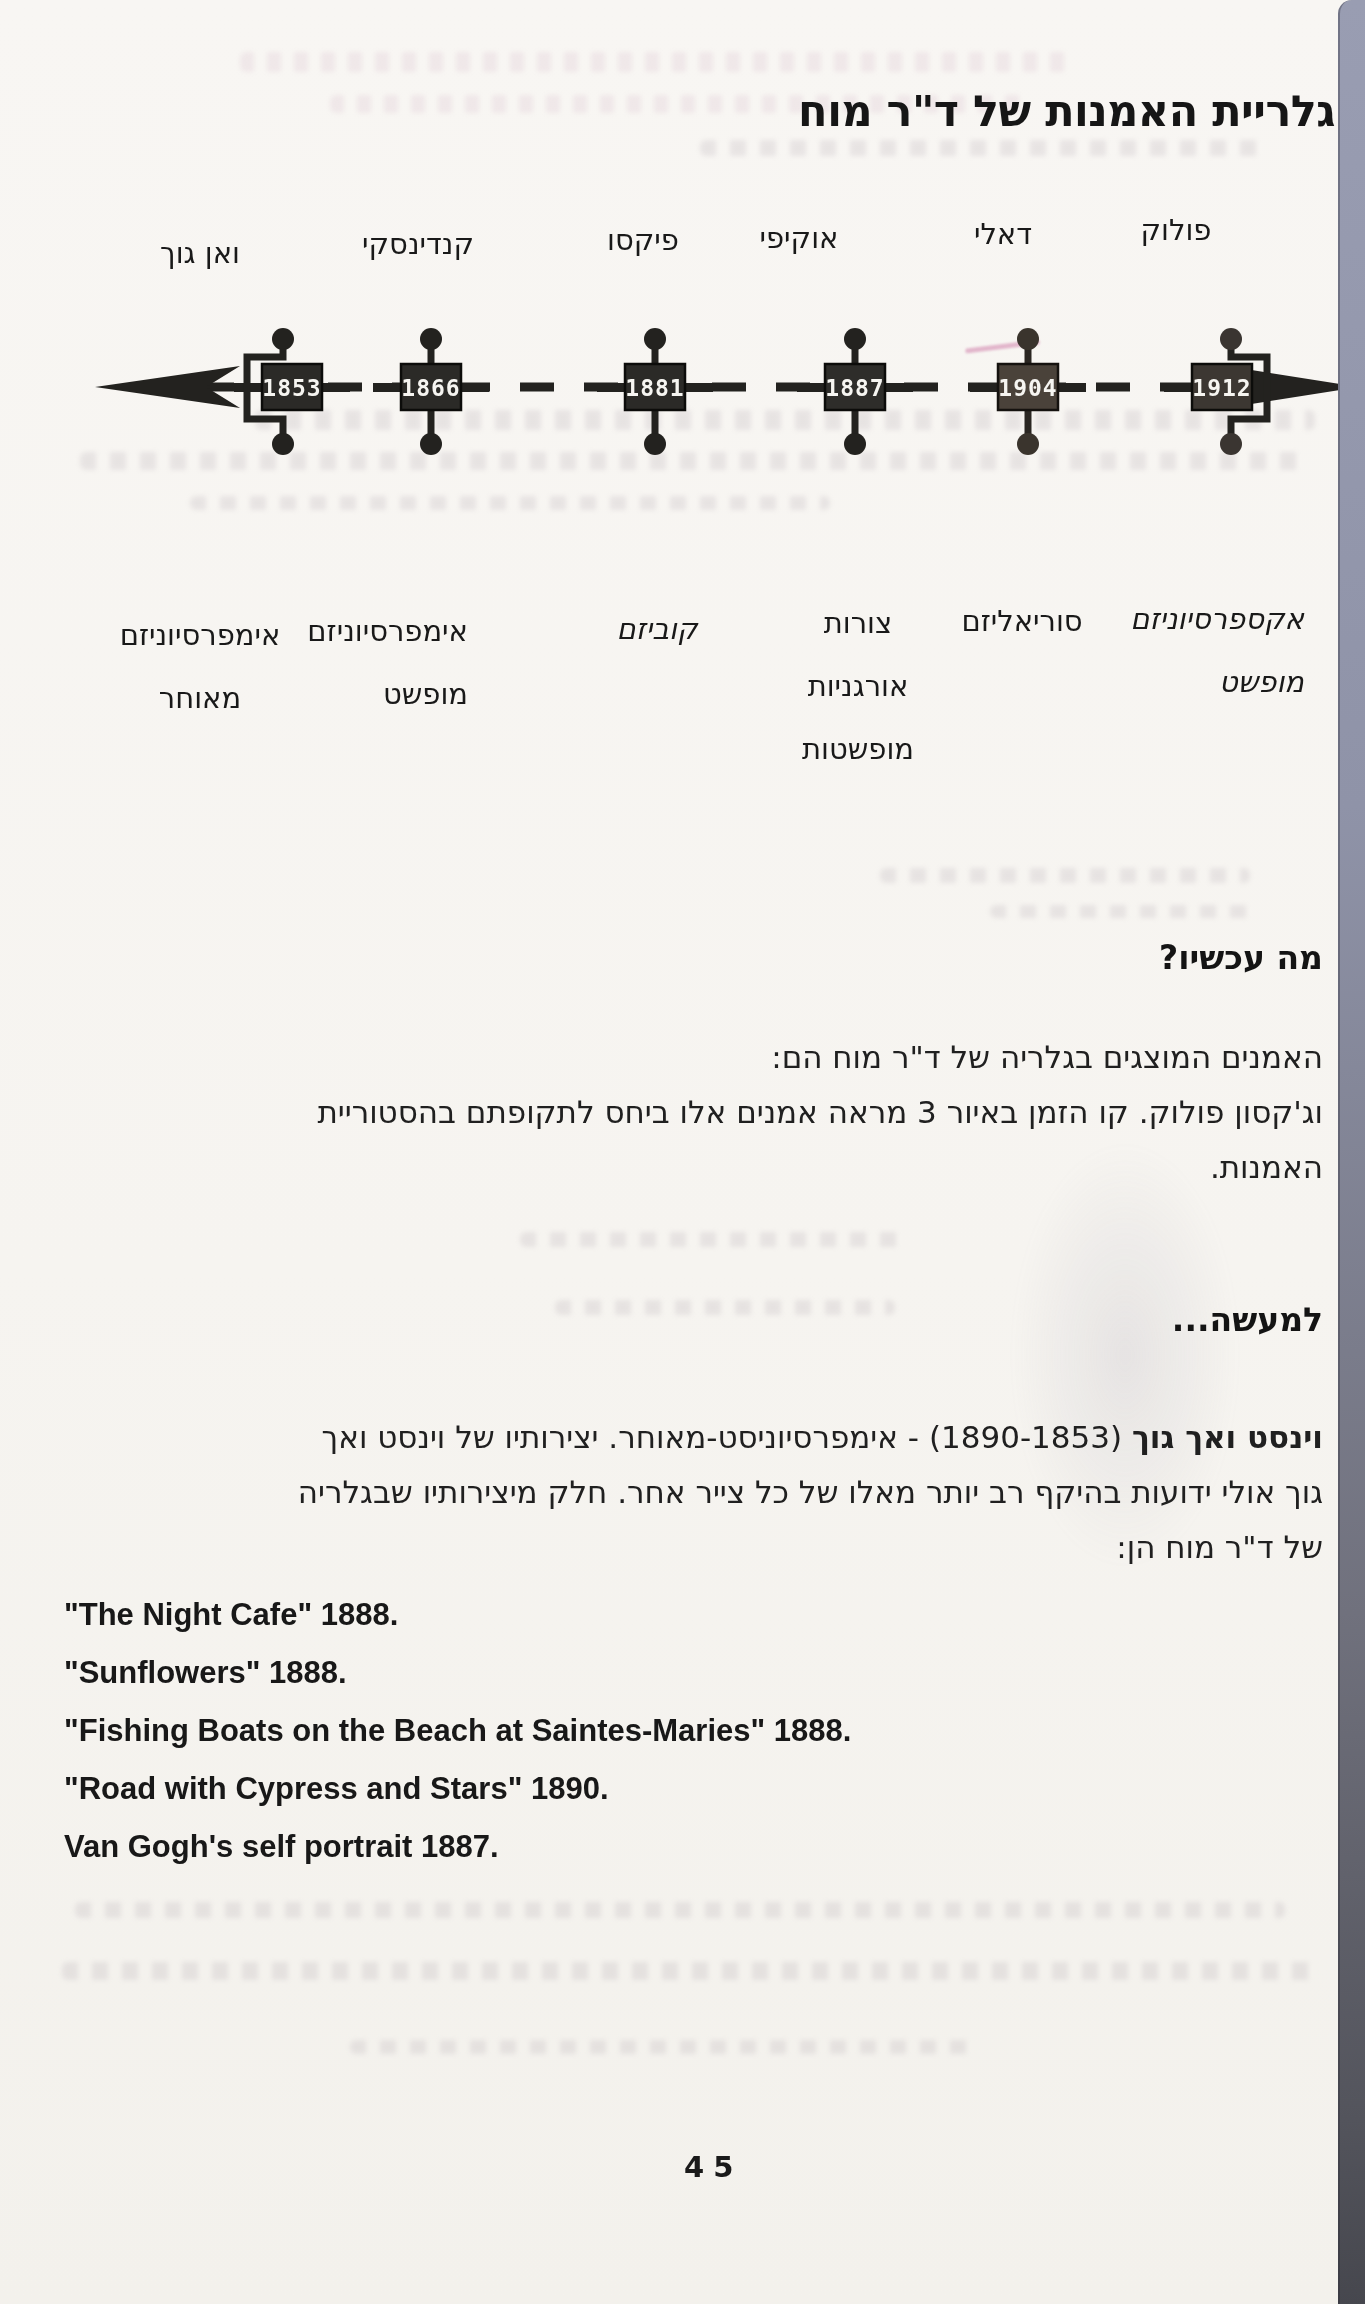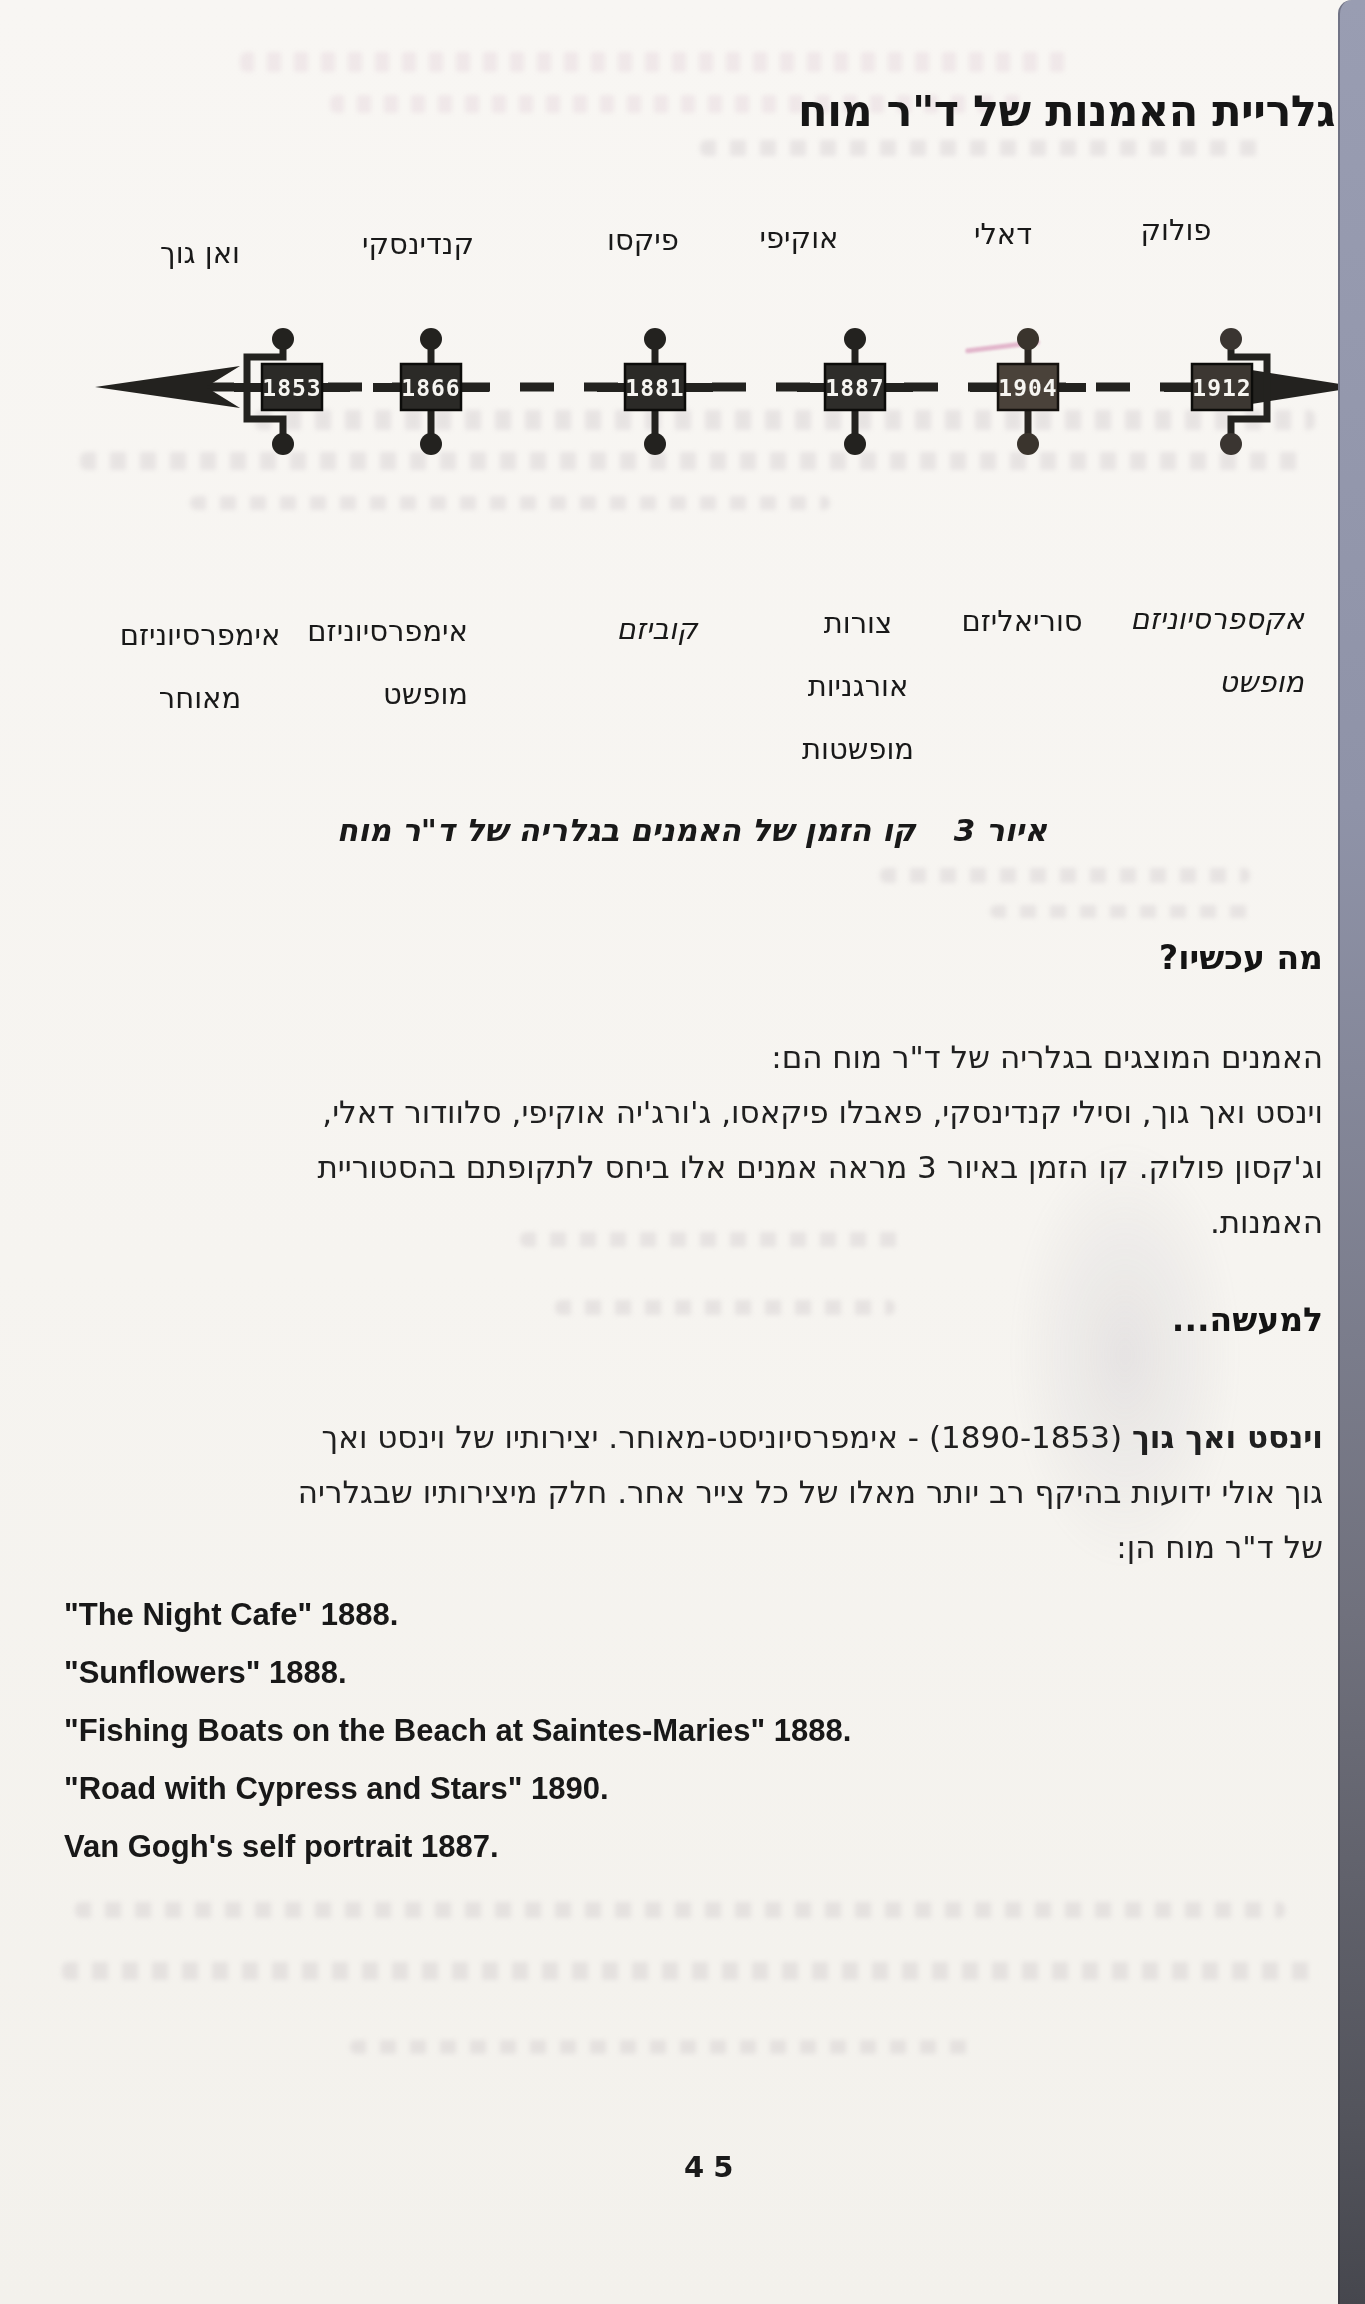--- a/index.html
+++ b/index.html
@@ -187,28 +187,24 @@
     <div>מופשטות</div>
   </div>
   <div class="movement-col centered" style="left:1022px;top:590px;">
     <div>סוריאליזם</div>
   </div>
   <div class="movement-col right-aligned" style="right:61px;top:588px;font-style:italic;">
     <div>אקספרסיוניזם</div>
     <div>מופשט</div>
   </div>
 
-  <div class="fig-caption">
-    <span class="fig-label">איור 3</span><span>קו הזמן של האמנים בגלריה של ד"ר מוח</span>
-  </div>
 
   <div class="section-heading" style="top:938px;">מה עכשיו?</div>
   <div class="body-para" style="top:1030px;">
     <div>האמנים המוצגים בגלריה של ד"ר מוח הם:</div>
-    <div>וינסט ואך גוך, וסילי קנדינסקי, פאבלו פיקאסו, ג'ורג'יה אוקיפי, סלוודור דאלי,</div>
     <div>וג'קסון פולוק. קו הזמן באיור 3 מראה אמנים אלו ביחס לתקופתם בהסטוריית</div>
     <div>האמנות.</div>
   </div>
 
   <div class="section-heading" style="top:1300px;">למעשה...</div>
   <div class="body-para" style="top:1410px;">
     <div>
       <span class="lead-bold">וינסט ואך גוך</span>
       <span class="ltr-nums">(1890-1853)</span>
       <span>- אימפרסיוניסט-מאוחר. יצירותיו של וינסט ואך</span>

